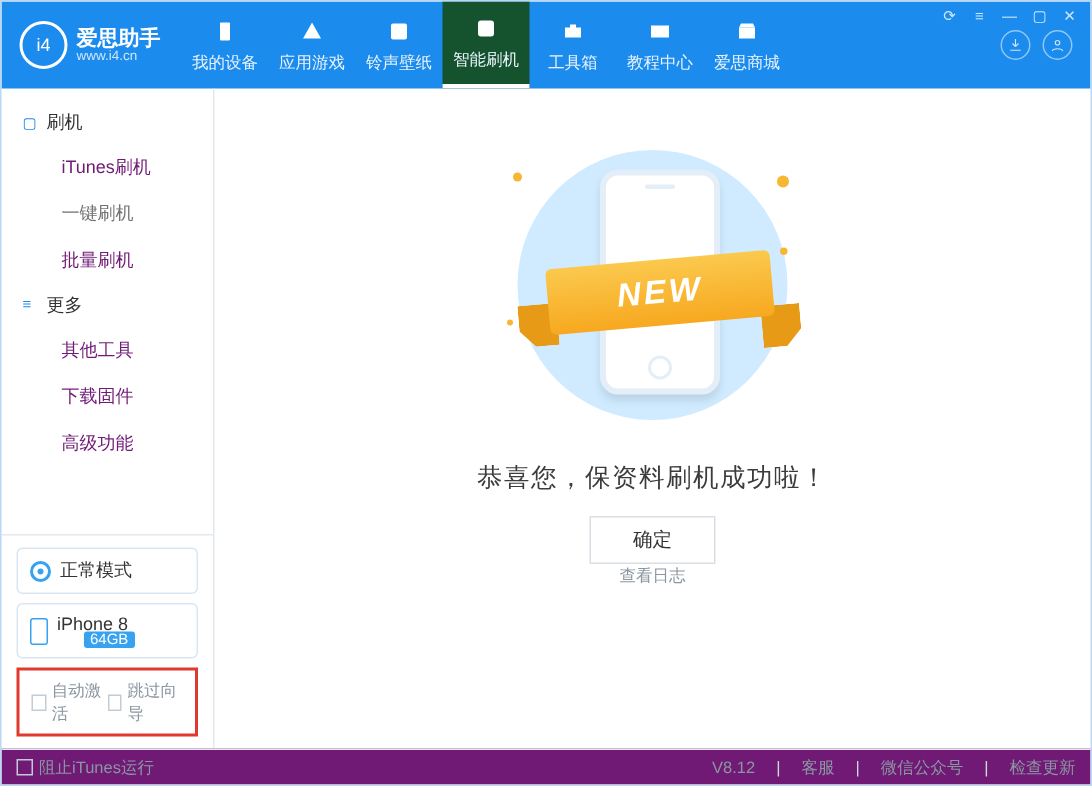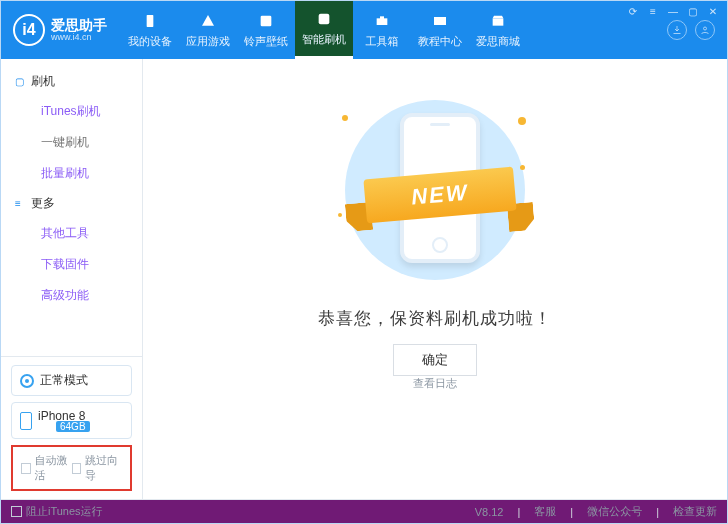--- a/index.html
+++ b/index.html
@@ -2,21 +2,21 @@
 <html><head>
 <meta charset="utf-8">
 <style>
   * { box-sizing: border-box; margin: 0; padding: 0; }
   html, body { width: 728px; height: 524px; font-family: "Microsoft YaHei", Arial, sans-serif; overflow: hidden; }
   body { display: flex; flex-direction: column; background: #fff; border: 1px solid #b9d8f5; }
 
   
   .header { height: 58px; background: #1b8bed; display: flex; align-items: center; color: #fff; padding-left: 12px; }
   .logo { display: flex; align-items: center; margin-right: 14px; }
-  .logo-badge { width: 32px; height: 32px; border-radius: 50%; border: 2px solid #fff; display:flex; align-items:center; justify-content:center; font-weight:700; font-size:16px; color:#fff; }
+  .logo-badge { width: 32px; height: 32px; border-radius: 50%; border: 2px solid #fff; display:flex; align-items:center; justify-content:center; font-weight:400; font-size:12px; color:#fff; }
   .logo-text { display:flex; flex-direction:column; margin-left:6px; line-height:1.05; }
   .logo-title { font-size:14px; font-weight:700; }
   .logo-sub { font-size:9px; color:#cfe6fb; }
   .nav { display:flex; align-items:stretch; height:100%; }
   .nav-item { width:58px; display:flex; flex-direction:column; align-items:center; justify-content:center; font-size:11px; color:#e8f3fe; cursor:pointer; }
   .nav-item.active { background:#14532d; border-bottom:3px solid #fff; }
   .nav-ico { width:18px; height:18px; margin-bottom:4px; display:flex; align-items:center; justify-content:center; }
   .nav-ico svg { fill:#fff; }
   .header-right { margin-left:auto; display:flex; align-items:center; gap:8px; padding-right:12px; }
   .hr-ico { width:20px; height:20px; border:1px solid #8fc7f8; border-radius:50%; display:flex; align-items:center; justify-content:center; cursor:pointer; }
@@ -26,21 +26,21 @@
   .titlebar-ctrls span { width:14px; height:14px; display:flex; align-items:center; justify-content:center; color:#cfe6fb; font-size:10px; cursor:pointer; }
 
   
   .body { flex:1; display:flex; min-height:0; }
 
   
   .sidebar { width:142px; border-right:1px solid #e3e9ef; display:flex; flex-direction:column; font-size:12px; color:#333; }
   .side-scroll { flex:1; padding-top:8px; }
   .side-group-title { display:flex; align-items:center; gap:6px; padding:6px 14px; color:#333; font-weight:500; }
   .side-group-title .exp { width:10px; color:#1b8bed; font-size:10px; }
-  .side-item { padding:7px 10px 7px 40px; color:#8b5cf6; cursor:pointer; }
+  .side-item { padding:7px 10px 7px 40px; color:#701a75; cursor:pointer; }
   .side-item.active { color:#737373; }
   .side-bottom { padding:8px 10px; border-top:1px solid #e3e9ef; }
   .mode-chip, .device-chip { border:1px solid #d9e6f2; border-radius:4px; padding:6px 8px; display:flex; align-items:center; gap:6px; margin-bottom:6px; font-size:12px; color:#333; cursor:pointer; }
   .mode-chip .dot { width:14px; height:14px; border-radius:50%; border:2px solid #37a2f0; display:inline-block; position:relative; }
   .mode-chip .dot:after { content:""; position:absolute; left:3px; top:3px; width:4px; height:4px; border-radius:50%; background:#37a2f0; }
   .device-chip .ph { width:12px; height:18px; border:1.5px solid #37a2f0; border-radius:2px; display:inline-block; }
   .storage { display:inline-block; background:#37a2f0; color:#fff; font-size:10px; border-radius:2px; padding:0 4px; margin-left:18px; margin-top:-2px; }
   .red-box { border:2px solid #e03a2f; padding:6px 8px; display:flex; gap:0; align-items:center; }
   .chk { display:flex; align-items:center; gap:4px; color:#8b96a2; font-size:11px; cursor:pointer; }
   .chk .box { width:11px; height:11px; border:1px solid #c2ccd6; display:inline-block; }

